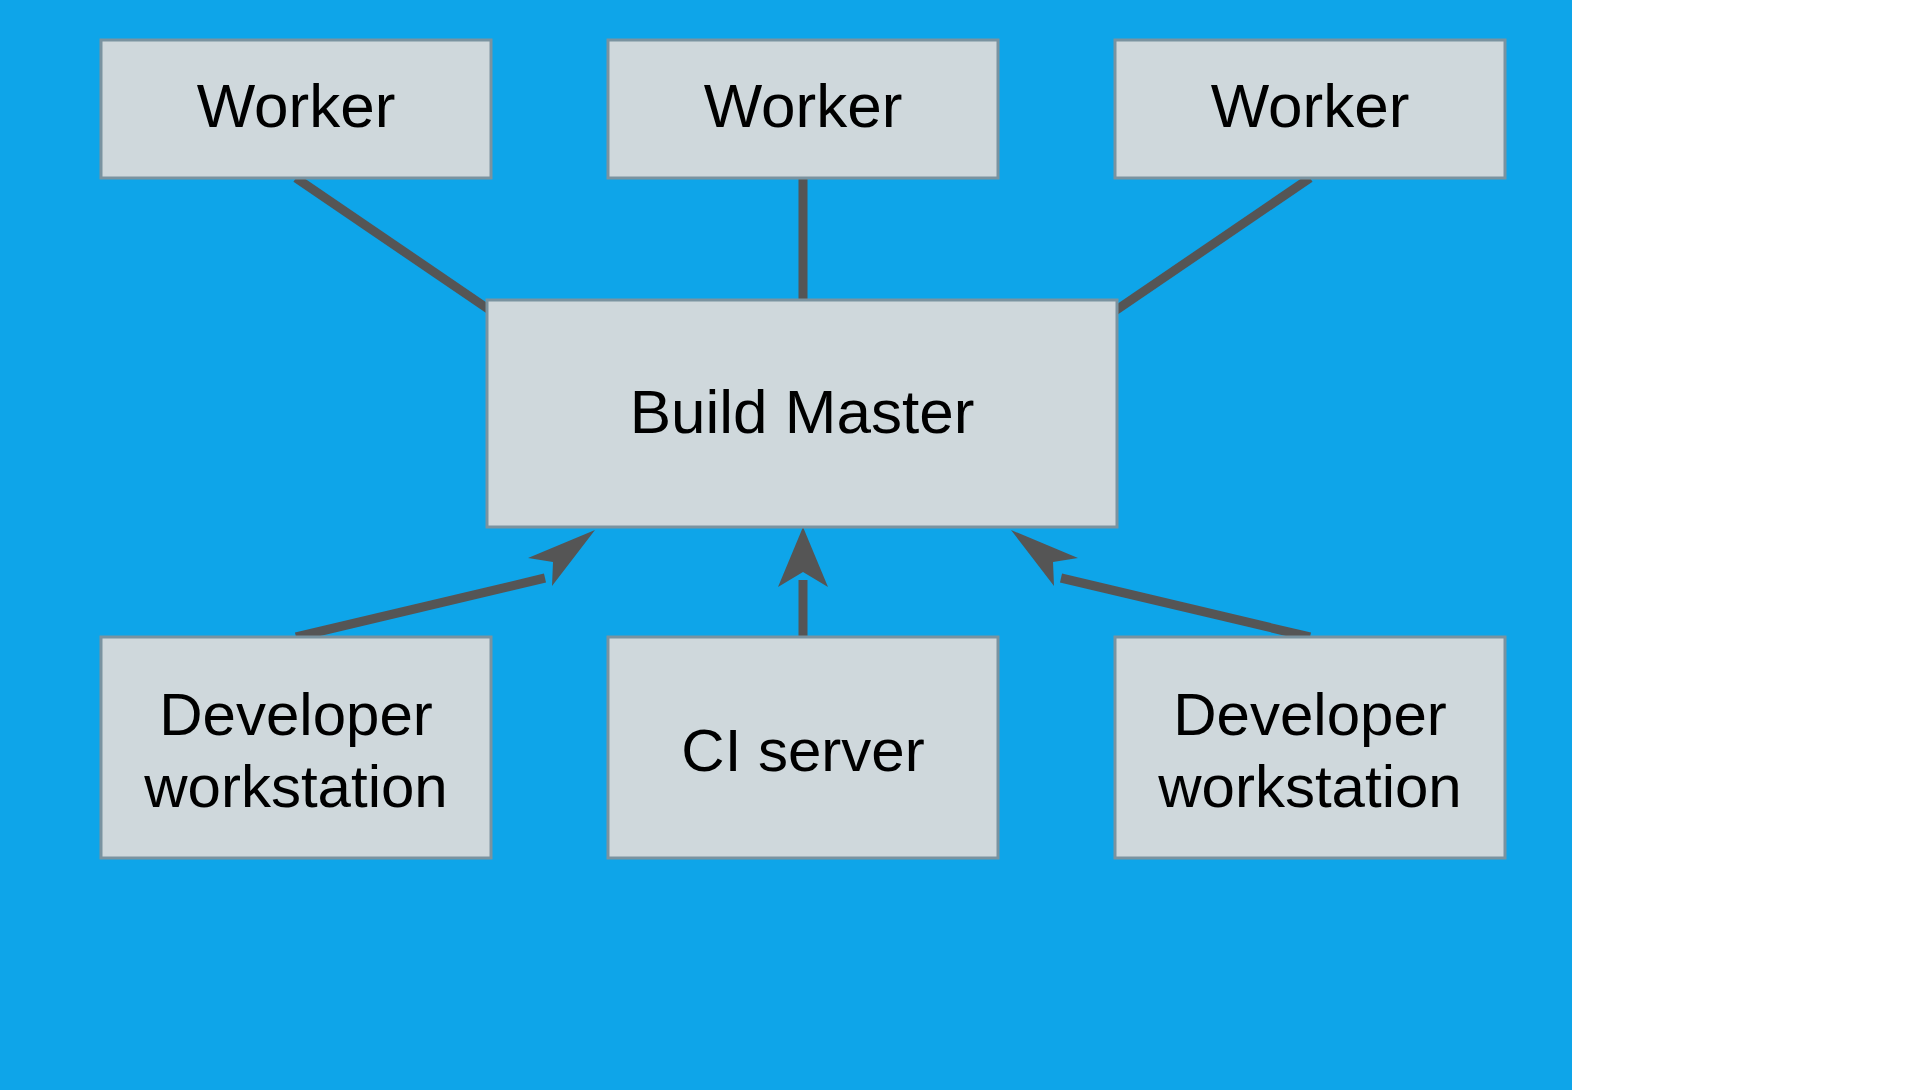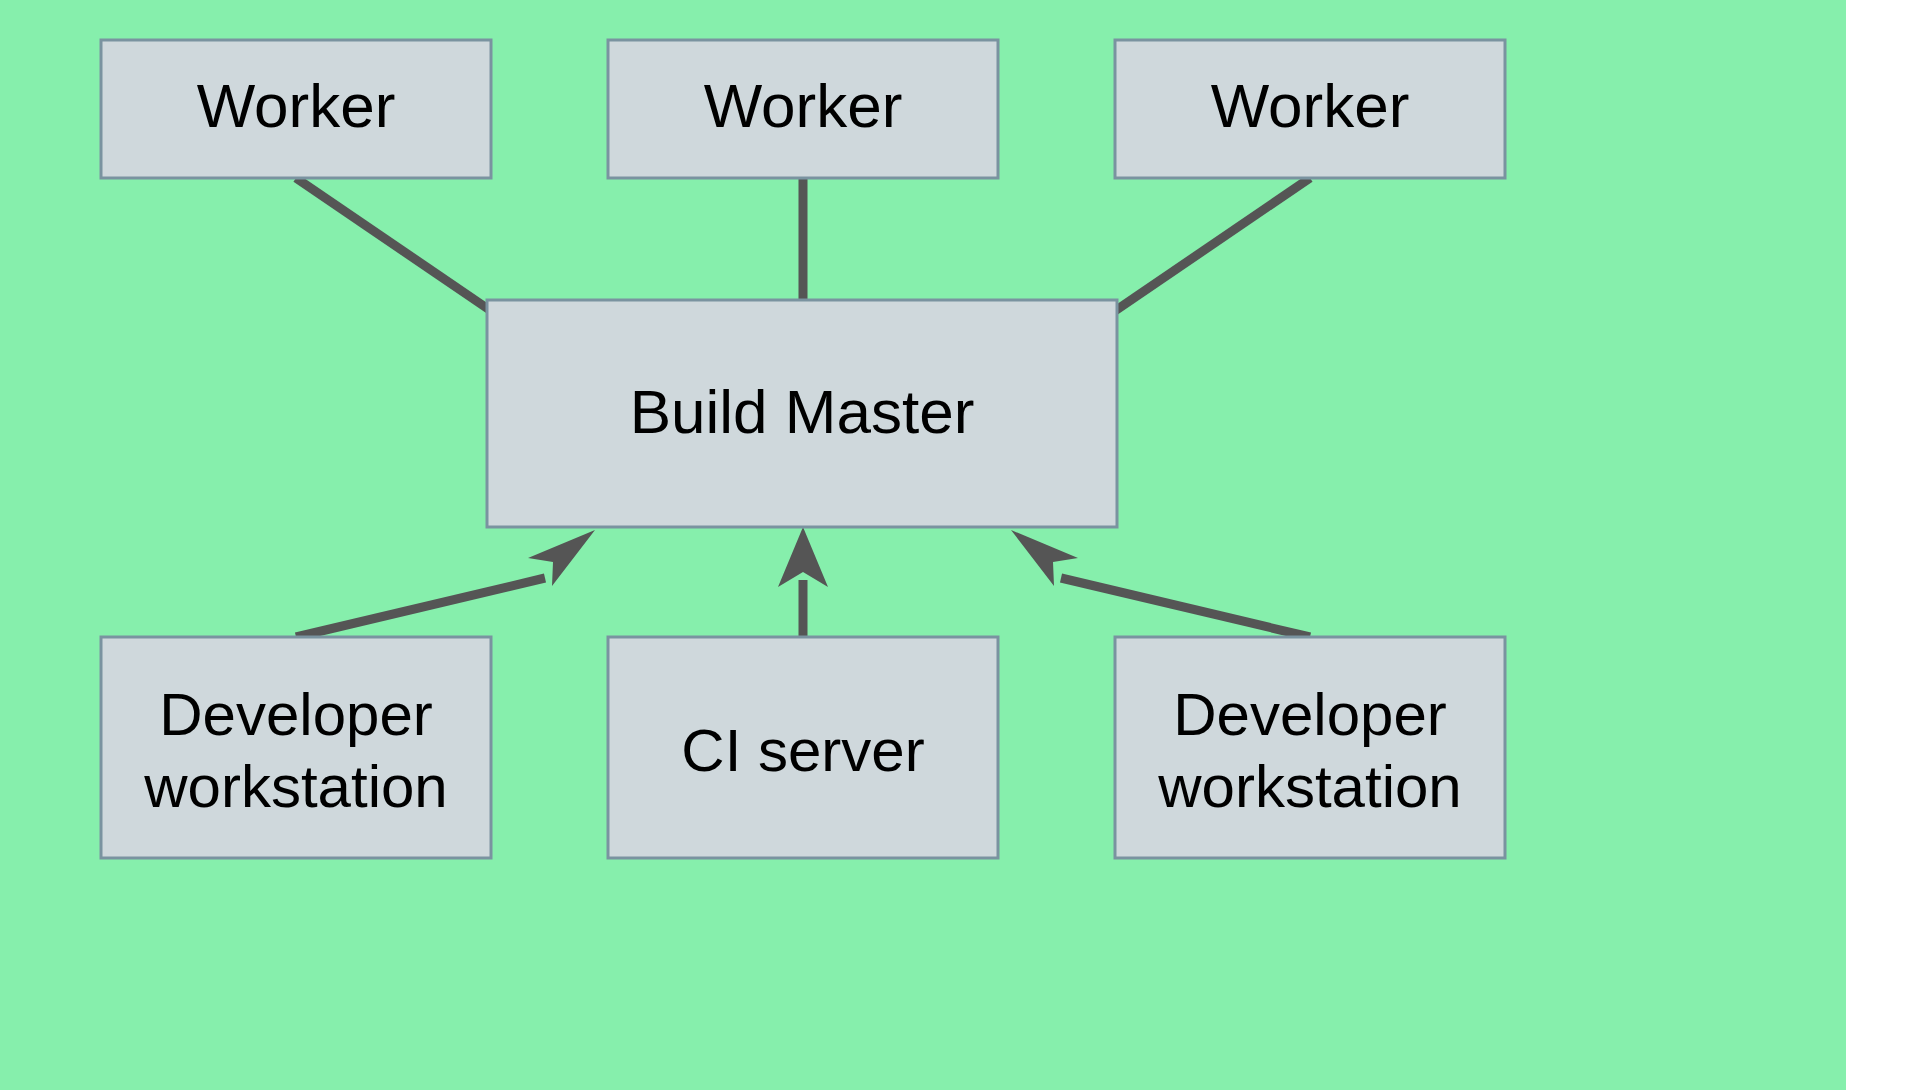--- a/index.html
+++ b/index.html
@@ -8,23 +8,23 @@
     background: #ffffff;
   }
   body {
     width: 1910px;
     height: 1090px;
     overflow: hidden;
     font-family: "Liberation Sans", sans-serif;
   }
   #diagram-root {
     position: relative;
-    width: 1846px;
+    width: 1572px;
     height: 1090px;
-    background: #86efac;
+    background: #0ea5e9;
   }
   svg.diagram-canvas {
     display: block;
     width: 1910px;
     height: 1090px;
   }
   .node-rect {
     fill: #cfd8dc;
     stroke: #7a93a0;
     stroke-width: 3;

